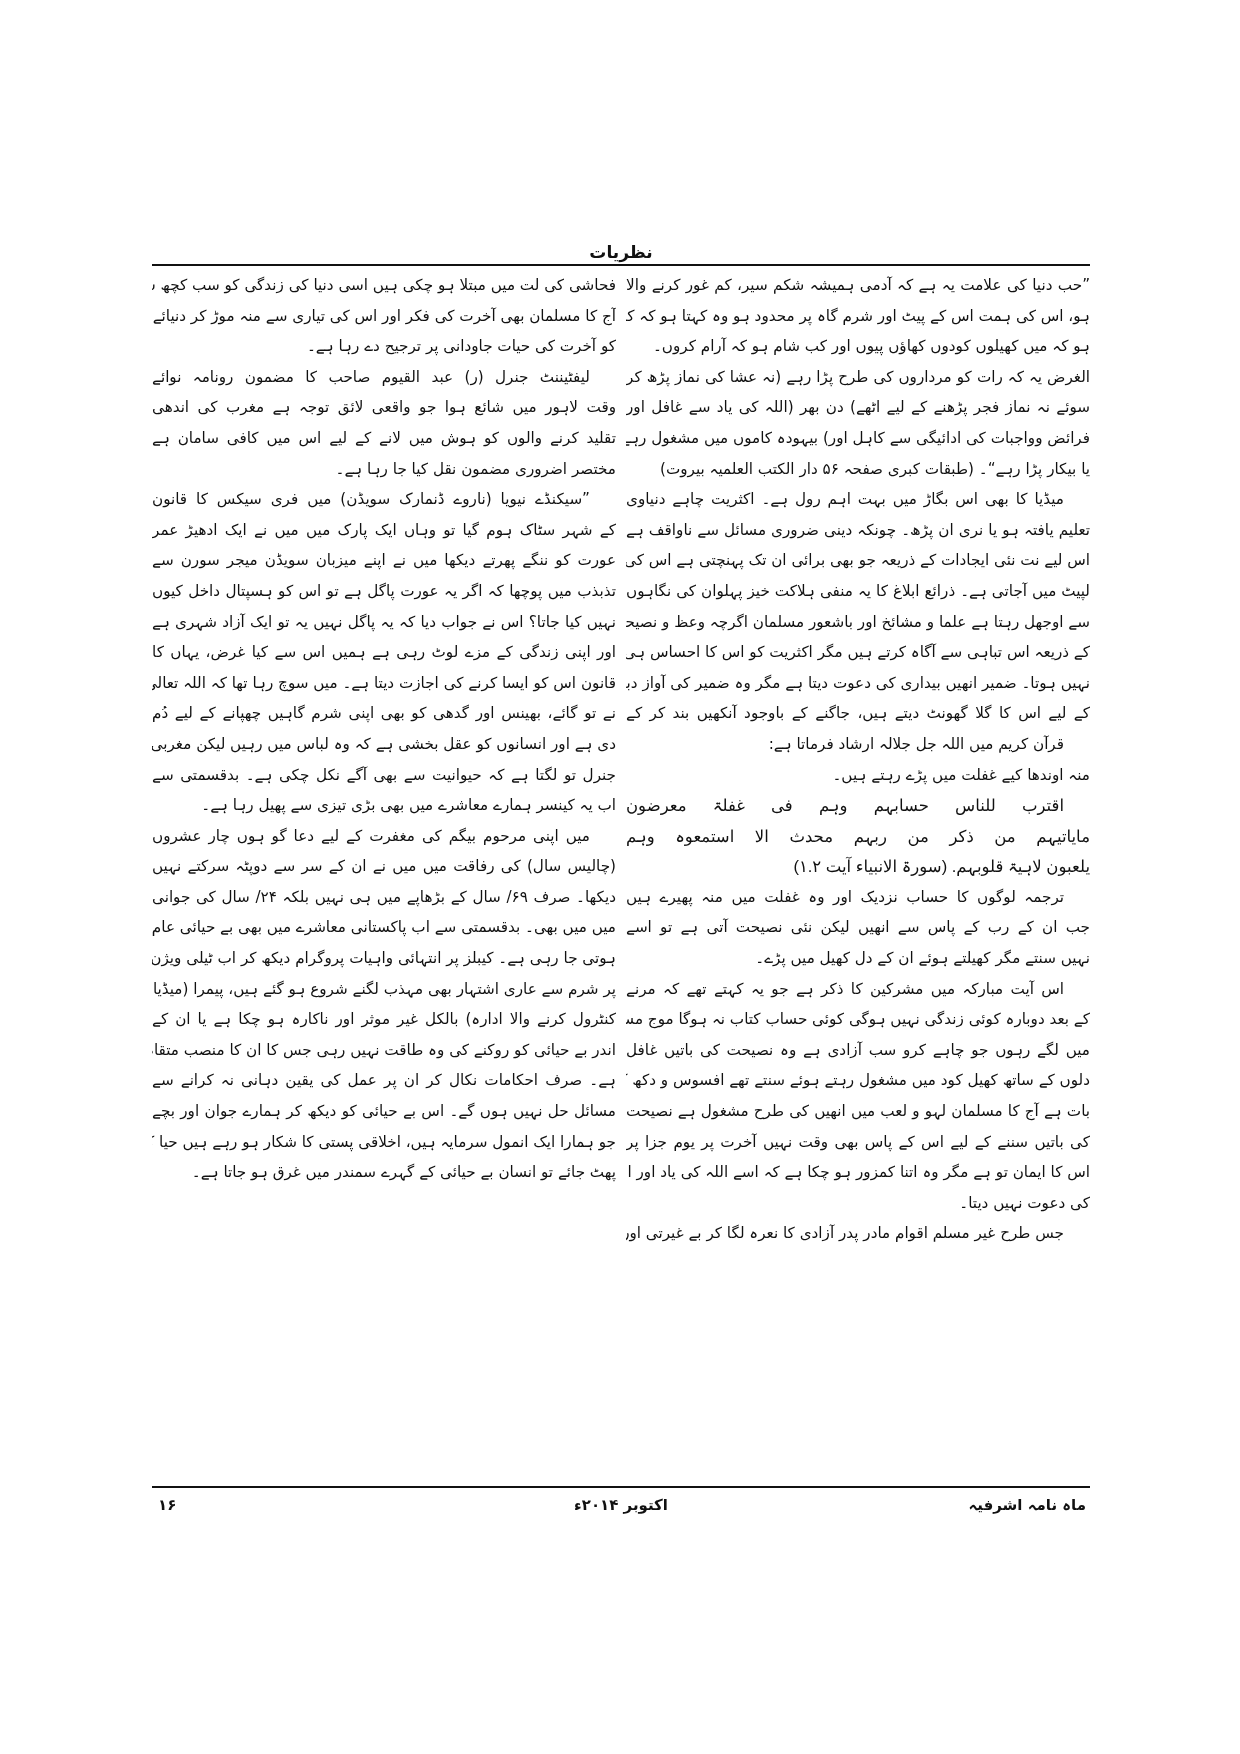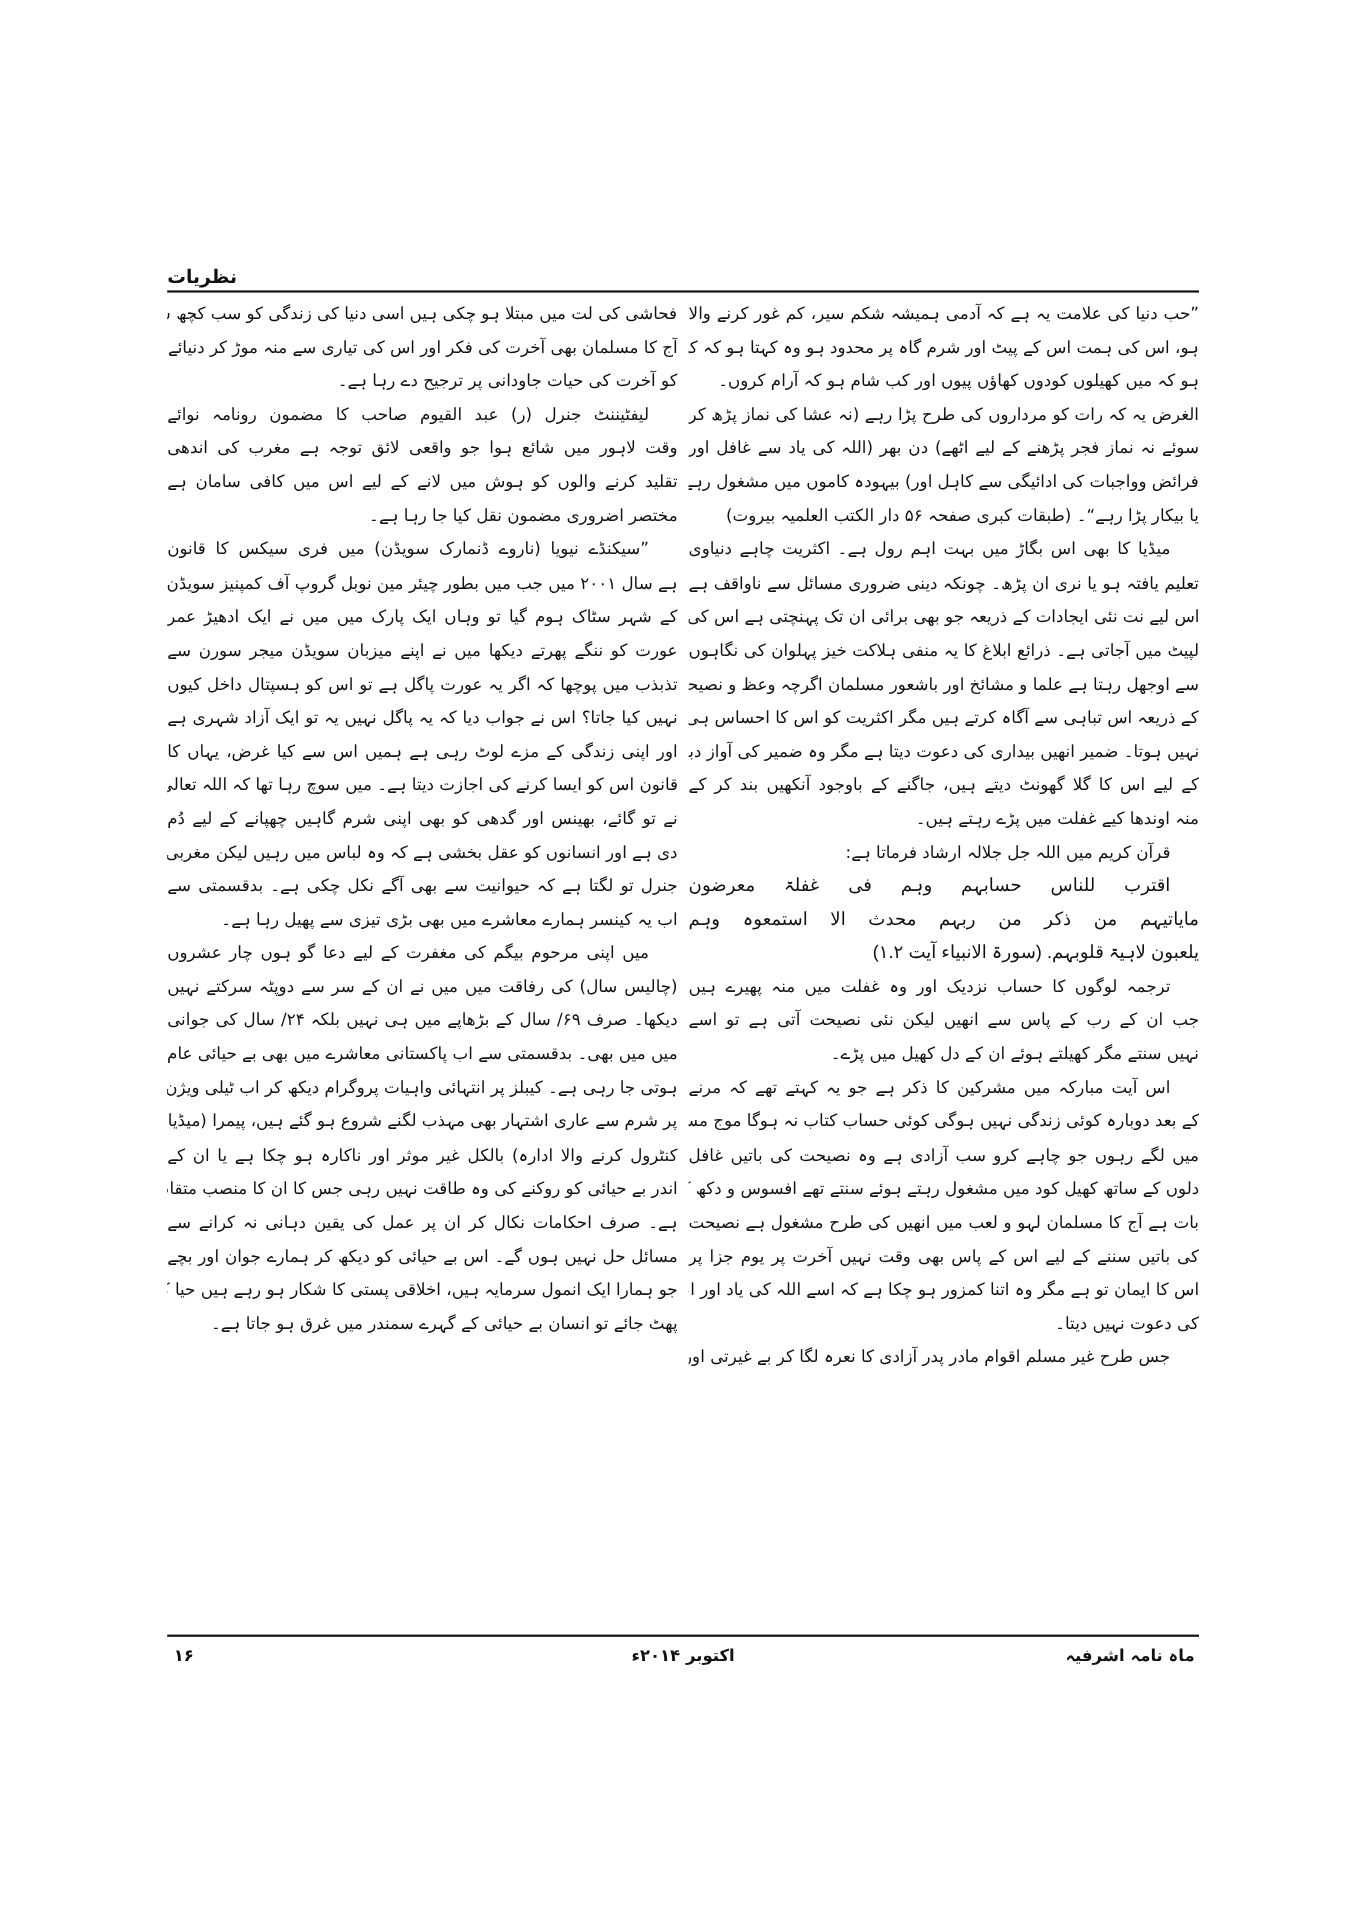--- a/index.html
+++ b/index.html
@@ -20,21 +20,21 @@
       left: 152px;
       top: 240px;
       width: 938px;
       height: 1290px;
     }
     .header-title {
       position: absolute;
       left: 0;
       right: 0;
       top: 2px;
-      text-align: left;
+      text-align: center;
       font-size: 17px;
       font-weight: bold;
       direction: rtl;
       line-height: 20px;
     }
     .rule-top {
       position: absolute;
       left: 0;
       right: 0;
       top: 24px;
@@ -115,22 +115,22 @@
         <span class="line">فرائض وواجبات کی ادائیگی سے کاہل اور) بیہودہ کاموں میں مشغول رہے</span>
         <span class="line end">یا بیکار پڑا رہے“۔      (طبقات کبری صفحہ ۵۶ دار الکتب العلمیہ بیروت)</span>
         <span class="line indent">میڈیا کا بھی اس بگاڑ میں بہت اہم رول ہے۔ اکثریت چاہے دنیاوی</span>
         <span class="line">تعلیم یافتہ ہو یا نری ان پڑھ۔ چونکہ دینی ضروری مسائل سے ناواقف ہے</span>
         <span class="line">اس لیے نت نئی ایجادات کے ذریعہ جو بھی برائی ان تک پہنچتی ہے اس کی</span>
         <span class="line">لپیٹ میں آجاتی ہے۔ ذرائع ابلاغ کا یہ منفی ہلاکت خیز پہلوان کی نگاہوں</span>
         <span class="line">سے اوجھل رہتا ہے علما و مشائخ اور باشعور مسلمان اگرچہ وعظ و نصیحت</span>
         <span class="line">کے ذریعہ اس تباہی سے آگاہ کرتے ہیں مگر اکثریت کو اس کا احساس ہی</span>
         <span class="line">نہیں ہوتا۔ ضمیر انھیں بیداری کی دعوت دیتا ہے مگر وہ ضمیر کی آواز دبانے</span>
         <span class="line">کے لیے اس کا گلا گھونٹ دیتے ہیں، جاگنے کے باوجود آنکھیں بند کر کے</span>
+        <span class="line end indent">قرآن کریم میں اللہ جل جلالہ ارشاد فرماتا ہے:</span>
         <span class="line end">منہ اوندھا کیے غفلت میں پڑے رہتے ہیں۔</span>
-        <span class="line end indent">قرآن کریم میں اللہ جل جلالہ ارشاد فرماتا ہے:</span>
         <span class="line indent arabic">اقترب للناس حسابہم وہم فی غفلۃ معرضون</span>
         <span class="line arabic">مایاتیہم من ذکر من ربہم محدث الا استمعوہ وہم</span>
         <span class="line end arabic">یلعبون لاہیۃ قلوبہم. (سورۃ الانبیاء آیت ۱.۲)</span>
         <span class="line indent">ترجمہ لوگوں کا حساب نزدیک اور وہ غفلت میں منہ پھیرے ہیں</span>
         <span class="line">جب ان کے رب کے پاس سے انھیں لیکن نئی نصیحت آتی ہے تو اسے</span>
         <span class="line end">نہیں سنتے مگر کھیلتے ہوئے ان کے دل کھیل میں پڑے۔</span>
         <span class="line indent">اس آیت مبارکہ میں مشرکین کا ذکر ہے جو یہ کہتے تھے کہ مرنے</span>
         <span class="line">کے بعد دوبارہ کوئی زندگی نہیں ہوگی کوئی حساب کتاب نہ ہوگا موج مستی</span>
         <span class="line">میں لگے رہوں جو چاہے کرو سب آزادی ہے وہ نصیحت کی باتیں غافل</span>
         <span class="line">دلوں کے ساتھ کھیل کود میں مشغول رہتے ہوئے سنتے تھے افسوس و دکھ کی</span>
@@ -142,21 +142,20 @@
       </div>
     <div class="col col-left" id="col-left">
         <span class="line">فحاشی کی لت میں مبتلا ہو چکی ہیں اسی دنیا کی زندگی کو سب کچھ سمجھ بیٹھے ہی</span>
         <span class="line">آج کا مسلمان بھی آخرت کی فکر اور اس کی تیاری سے منہ موڑ کر دنیائے فانی</span>
         <span class="line end">کو آخرت کی حیات جاودانی پر ترجیح دے رہا ہے۔</span>
         <span class="line indent">لیفٹیننٹ جنرل (ر) عبد القیوم صاحب کا مضمون رونامہ نوائے</span>
         <span class="line">وقت لاہور میں شائع ہوا جو واقعی لائق توجہ ہے مغرب کی اندھی</span>
         <span class="line">تقلید کرنے والوں کو ہوش میں لانے کے لیے اس میں کافی سامان ہے</span>
         <span class="line end">مختصر اضروری مضمون نقل کیا جا رہا ہے۔</span>
         <span class="line indent">”سیکنڈے نیویا (ناروے ڈنمارک سویڈن) میں فری سیکس کا قانون</span>
-        <span class="line">ہے سال ۲۰۰۱ میں جب میں بطور چیئر مین نوبل گروپ آف کمپنیز سویڈن</span>
         <span class="line">کے شہر سٹاک ہوم گیا تو وہاں ایک پارک میں میں نے ایک ادھیڑ عمر</span>
         <span class="line">عورت کو ننگے پھرتے دیکھا میں نے اپنے میزبان سویڈن میجر سورن سے</span>
         <span class="line">تذبذب میں پوچھا کہ اگر یہ عورت پاگل ہے تو اس کو ہسپتال داخل کیوں</span>
         <span class="line">نہیں کیا جاتا؟ اس نے جواب دیا کہ یہ پاگل نہیں یہ تو ایک آزاد شہری ہے</span>
         <span class="line">اور اپنی زندگی کے مزے لوٹ رہی ہے ہمیں اس سے کیا غرض، یہاں کا</span>
         <span class="line">قانون اس کو ایسا کرنے کی اجازت دیتا ہے۔ میں سوچ رہا تھا کہ اللہ تعالی</span>
         <span class="line">نے تو گائے، بھینس اور گدھی کو بھی اپنی شرم گاہیں چھپانے کے لیے دُم</span>
         <span class="line">دی ہے اور انسانوں کو عقل بخشی ہے کہ وہ لباس میں رہیں لیکن مغربی</span>
         <span class="line">جنرل تو لگتا ہے کہ حیوانیت سے بھی آگے نکل چکی ہے۔ بدقسمتی سے</span>
         <span class="line end">اب یہ کینسر ہمارے معاشرے میں بھی بڑی تیزی سے پھیل رہا ہے۔</span>

